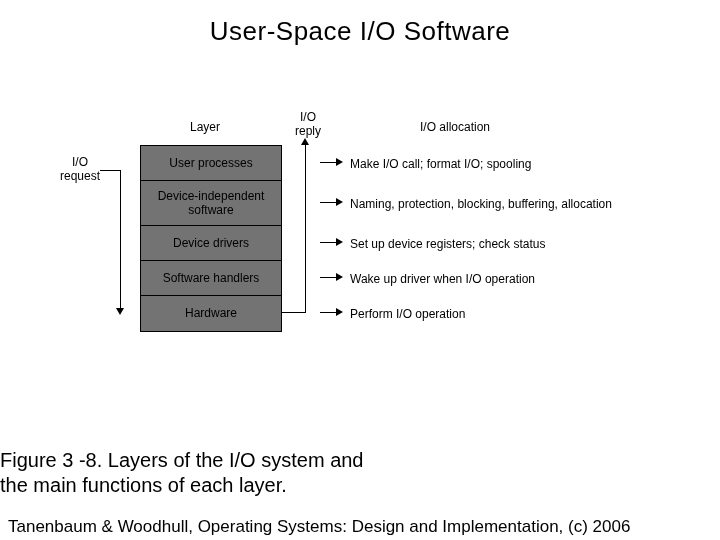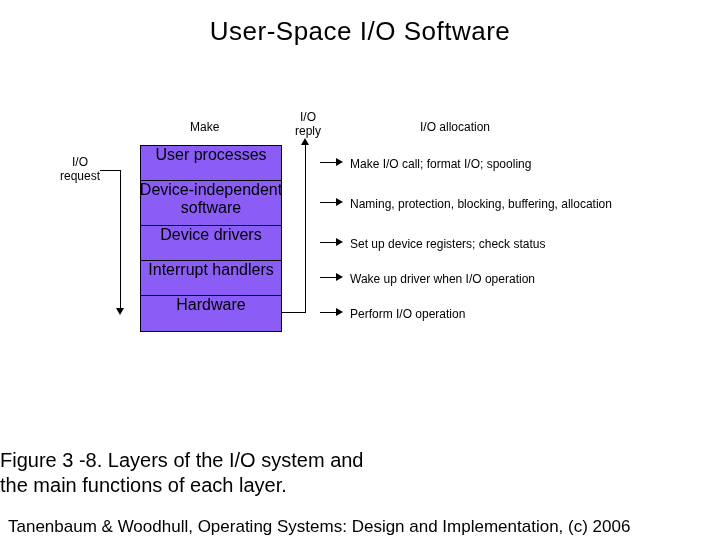--- a/index.html
+++ b/index.html
@@ -5,54 +5,54 @@
   html,body{margin:0;padding:0;width:720px;height:540px;background:#fff;font-family:Arial,Helvetica,sans-serif;color:#000;overflow:hidden}
   .slide{position:relative;width:720px;height:540px}
   .title{position:absolute;top:16px;left:0;right:0;text-align:center;font-size:26px;letter-spacing:.5px}
   .caption{position:absolute;bottom:42px;left:0;right:0;font-size:20px;line-height:1.25}
   .caption .l2{display:block}
   .credit{position:absolute;bottom:3px;left:8px;font-size:17px;white-space:nowrap}
   
   .fig{position:absolute;left:50px;top:110px;width:620px;height:300px;font-size:12px}
   .hdr{position:absolute;font-size:12px}
   .rowlbl{position:absolute;font-size:12px}
-  .cell{position:absolute;border:1px solid #000;display:flex;align-items:flex-start;justify-content:center;text-align:center;font-size:16px;line-height:1.15;background:#8b5cf6}
+  .cell{position:absolute;border:1px solid #000;display:flex;align-items:center;justify-content:center;text-align:center;font-size:12px;line-height:1.15;background:#737373}
   
   .arrow{position:absolute}
   .stemV{position:absolute;width:1px;background:#000}
   .headDown{position:absolute;width:0;height:0;border-left:4px solid transparent;border-right:4px solid transparent;border-top:7px solid #000}
   .headUp{position:absolute;width:0;height:0;border-left:4px solid transparent;border-right:4px solid transparent;border-bottom:7px solid #000}
   .headRight{position:absolute;width:0;height:0;border-top:4px solid transparent;border-bottom:4px solid transparent;border-left:7px solid #000}
   .stemH{position:absolute;height:1px;background:#000}
 </style>
 </head>
 <body>
 
 <div class="slide">
   <div class="title">User-Space I/O Software</div>
 
   <div class="fig">
 
-    <div class="hdr" style="left:140px;top:10px">Make</div>
+    <div class="hdr" style="left:140px;top:10px">Layer</div>
     <div class="hdr" style="left:245px;top:0;white-space:pre;text-align:center">I/O
 reply</div>
     <div class="hdr" style="left:370px;top:10px">I/O allocation</div>
     <div class="hdr" style="left:10px;top:45px;white-space:pre;text-align:center">I/O
 request</div>
 
     <div class="cell" style="left:90px;top:35px;width:140px;height:35px">
         <span>User processes</span>
       </div>
     <div class="cell" style="left:90px;top:70px;width:140px;height:45px;white-space:pre"><span>Device-independent
 software</span></div>
     <div class="cell" style="left:90px;top:115px;width:140px;height:35px">
         <span>Device drivers</span>
       </div>
     <div class="cell" style="left:90px;top:150px;width:140px;height:35px">
-        <span>Interrupt handlers</span>
+        <span>Software handlers</span>
       </div>
     <div class="cell" style="left:90px;top:185px;width:140px;height:35px">
         <span>Hardware</span>
       </div>
 
     <div class="rowlbl" style="left:300px;top:47px">Make I/O call; format I/O; spooling</div>
     <div class="rowlbl" style="left:300px;top:87px">Naming, protection, blocking, buffering, allocation</div>
     <div class="rowlbl" style="left:300px;top:127px">Set up device registers; check status</div>
     <div class="rowlbl" style="left:300px;top:162px">Wake up driver when I/O operation</div>
     <div class="rowlbl" style="left:300px;top:197px">Perform I/O operation</div>

